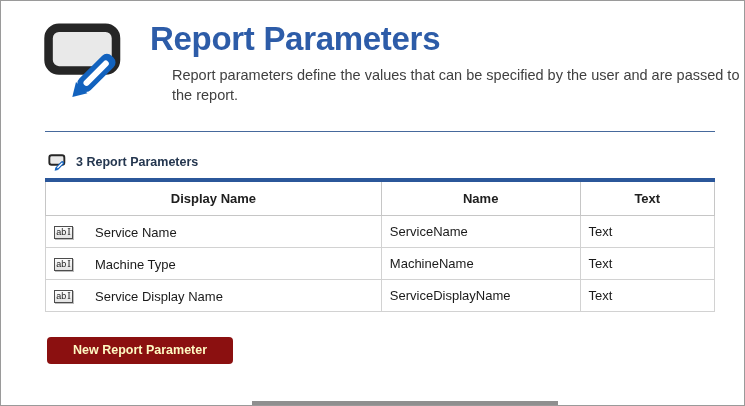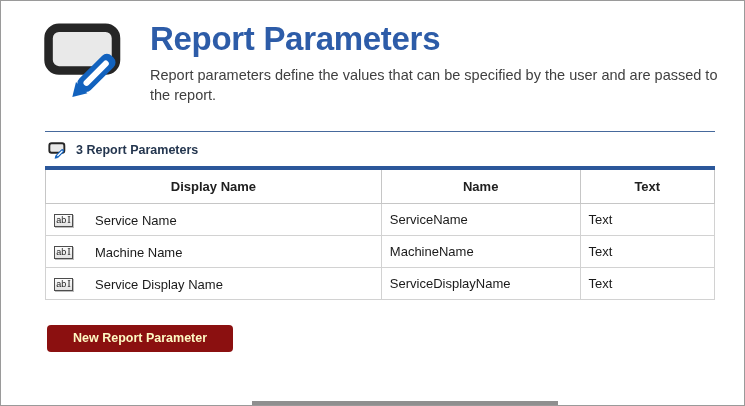--- a/index.html
+++ b/index.html
@@ -27,31 +27,32 @@
     color: #2d5ca8;
     letter-spacing: -0.3px;
     line-height: 1.1;
   }
   .page-subtitle {
     margin-top: 8px;
     font-size: 14.5px;
     color: #404040;
     line-height: 1.38;
     max-width: 585px;
+    margin-left: 22px;
   }
 
   
   .divider {
     margin: 26px 29px 0 18px;
     height: 0;
     border-top: 1px solid #46699c;
   }
   .section-header {
     display: flex; align-items: center;
-    margin: 8px 0 0 20px;
+    margin: 20px 0 0 20px;
     height: 20px;
     text-align: center;
   }
   .section-icon { width: 22px; height: 19px; flex: 0 0 auto; }
   .section-title {
     margin-left: 7px;
     font-size: 12.5px;
     font-weight: 700;
     color: #24364f;
   }
@@ -200,21 +201,21 @@
           <td>ServiceName</td>
           <td>Text</td>
         </tr>
         <tr>
           <td class="cell-display">
             <span class="row-label">
               <span class="tb-icon">
                   <span class="ab">ab</span>
                   <span class="ibeam">I</span>
                 </span>
-              <span>Machine Name</span>
+              <span>Machine Type</span>
             </span>
           </td>
           <td>MachineName</td>
           <td>Text</td>
         </tr>
         <tr>
           <td class="cell-display">
             <span class="row-label">
               <span class="tb-icon">
                   <span class="ab">ab</span>

